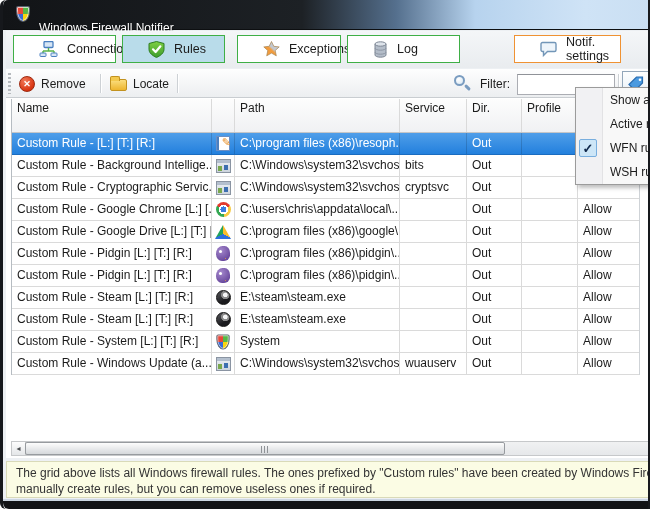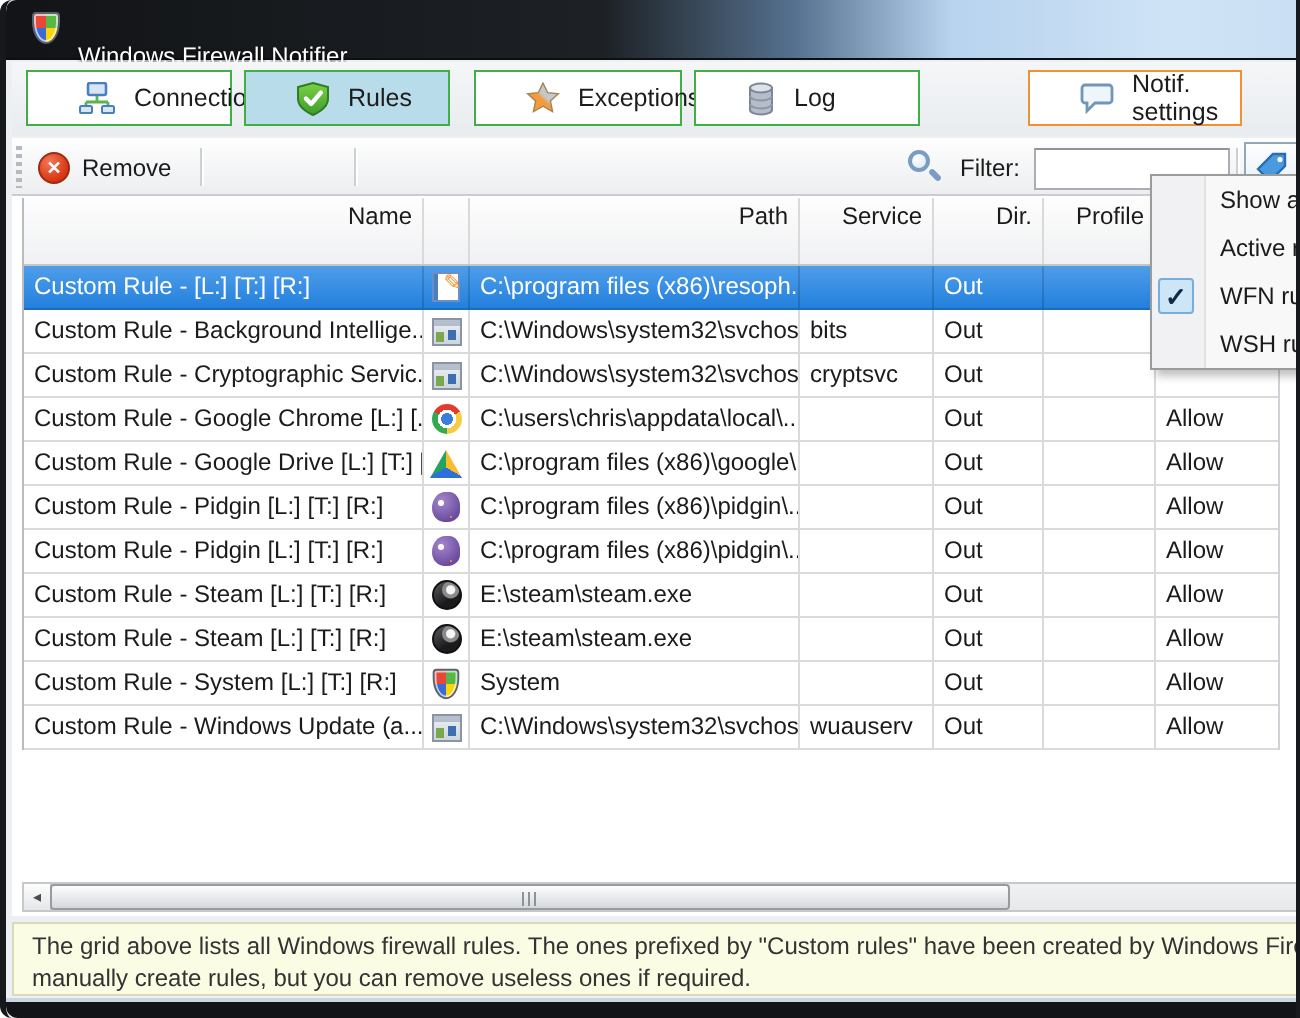--- a/index.html
+++ b/index.html
@@ -79,21 +79,21 @@
       border:1px solid #93a7ba; background:linear-gradient(#fdfefe,#e9f1f8);
       display:flex; align-items:center; gap:4px; padding-left:5px; font-size:12px; cursor:pointer; }
 
   
   .gridpanel { position:absolute; left:3px; top:98px; width:787px; height:360px; background:#fff; }
   .grid { position:absolute; left:5px; top:1px; width:629px;
           border-left:1px solid #b6bcc2; border-right:1px solid #cfd3d7; }
   .grow { display:grid; grid-template-columns:200px 23px 165px 67px 55px 56px 62px;
           height:22px; border-bottom:1px solid #dadada; background:#fff; cursor:default; }
   .ghead { height:34px; background:linear-gradient(#fdfdfd,#f0f1f3);
-           border-bottom:1px solid #c4c6c8;text-align:right; }
+           border-bottom:1px solid #c4c6c8; }
   .gcell { font-size:12px; color:#1b1b1b; line-height:21px; padding:0 5px;
            border-right:1px solid #dadada; white-space:nowrap; overflow:hidden; }
   .ghead .gcell { line-height:18px; }
   .gcell.icn { padding:0; display:flex; align-items:center; justify-content:center; }
   .grow.sel { background:linear-gradient(#4f9ee9,#2380dd); border-bottom:1px solid #1a6cc0; }
   .grow.sel .gcell { color:#fff; border-right-color:rgba(0,0,0,.15); }
 
   
   .ic-notes { width:14px; height:15px; background:#fff; border:1px solid #6b8fc4;
       box-shadow:inset 2px 0 0 #4a7fc0; }
@@ -228,20 +228,24 @@
     </div>
   </div>
 
   <div class="toolbar">
     <span class="grip"></span>
     <div class="tbtn" style="left:9px;">
       <span class="ic ic-remove">✕</span>
       <span>Remove</span>
     </div>
     <span class="tsep" style="left:94px;"></span>
+    <div class="tbtn" style="left:100px;">
+      <span class="ic ic-folder"></span>
+      <span>Locate</span>
+    </div>
     <span class="tsep" style="left:171px;"></span>
     <span class="magwrap ic ic-mag"></span>
     <span class="filter-label">Filter:</span>
     <input class="filter-input" type="text" value="" style="">
     <span class="tsep" style="left:612px;"></span>
     <div class="tagbtn">
       <span>
         <svg width="16" height="15" viewBox="0 0 16 15">
           <path d="M1 8.5 L8.5 1 h6 v6 L7 14.5 Z" fill="#4a9ae0" stroke="#2a6db0" stroke-width="1.2"></path>
           <circle cx="12" cy="3.8" r="1.3" fill="#fff"></circle>

